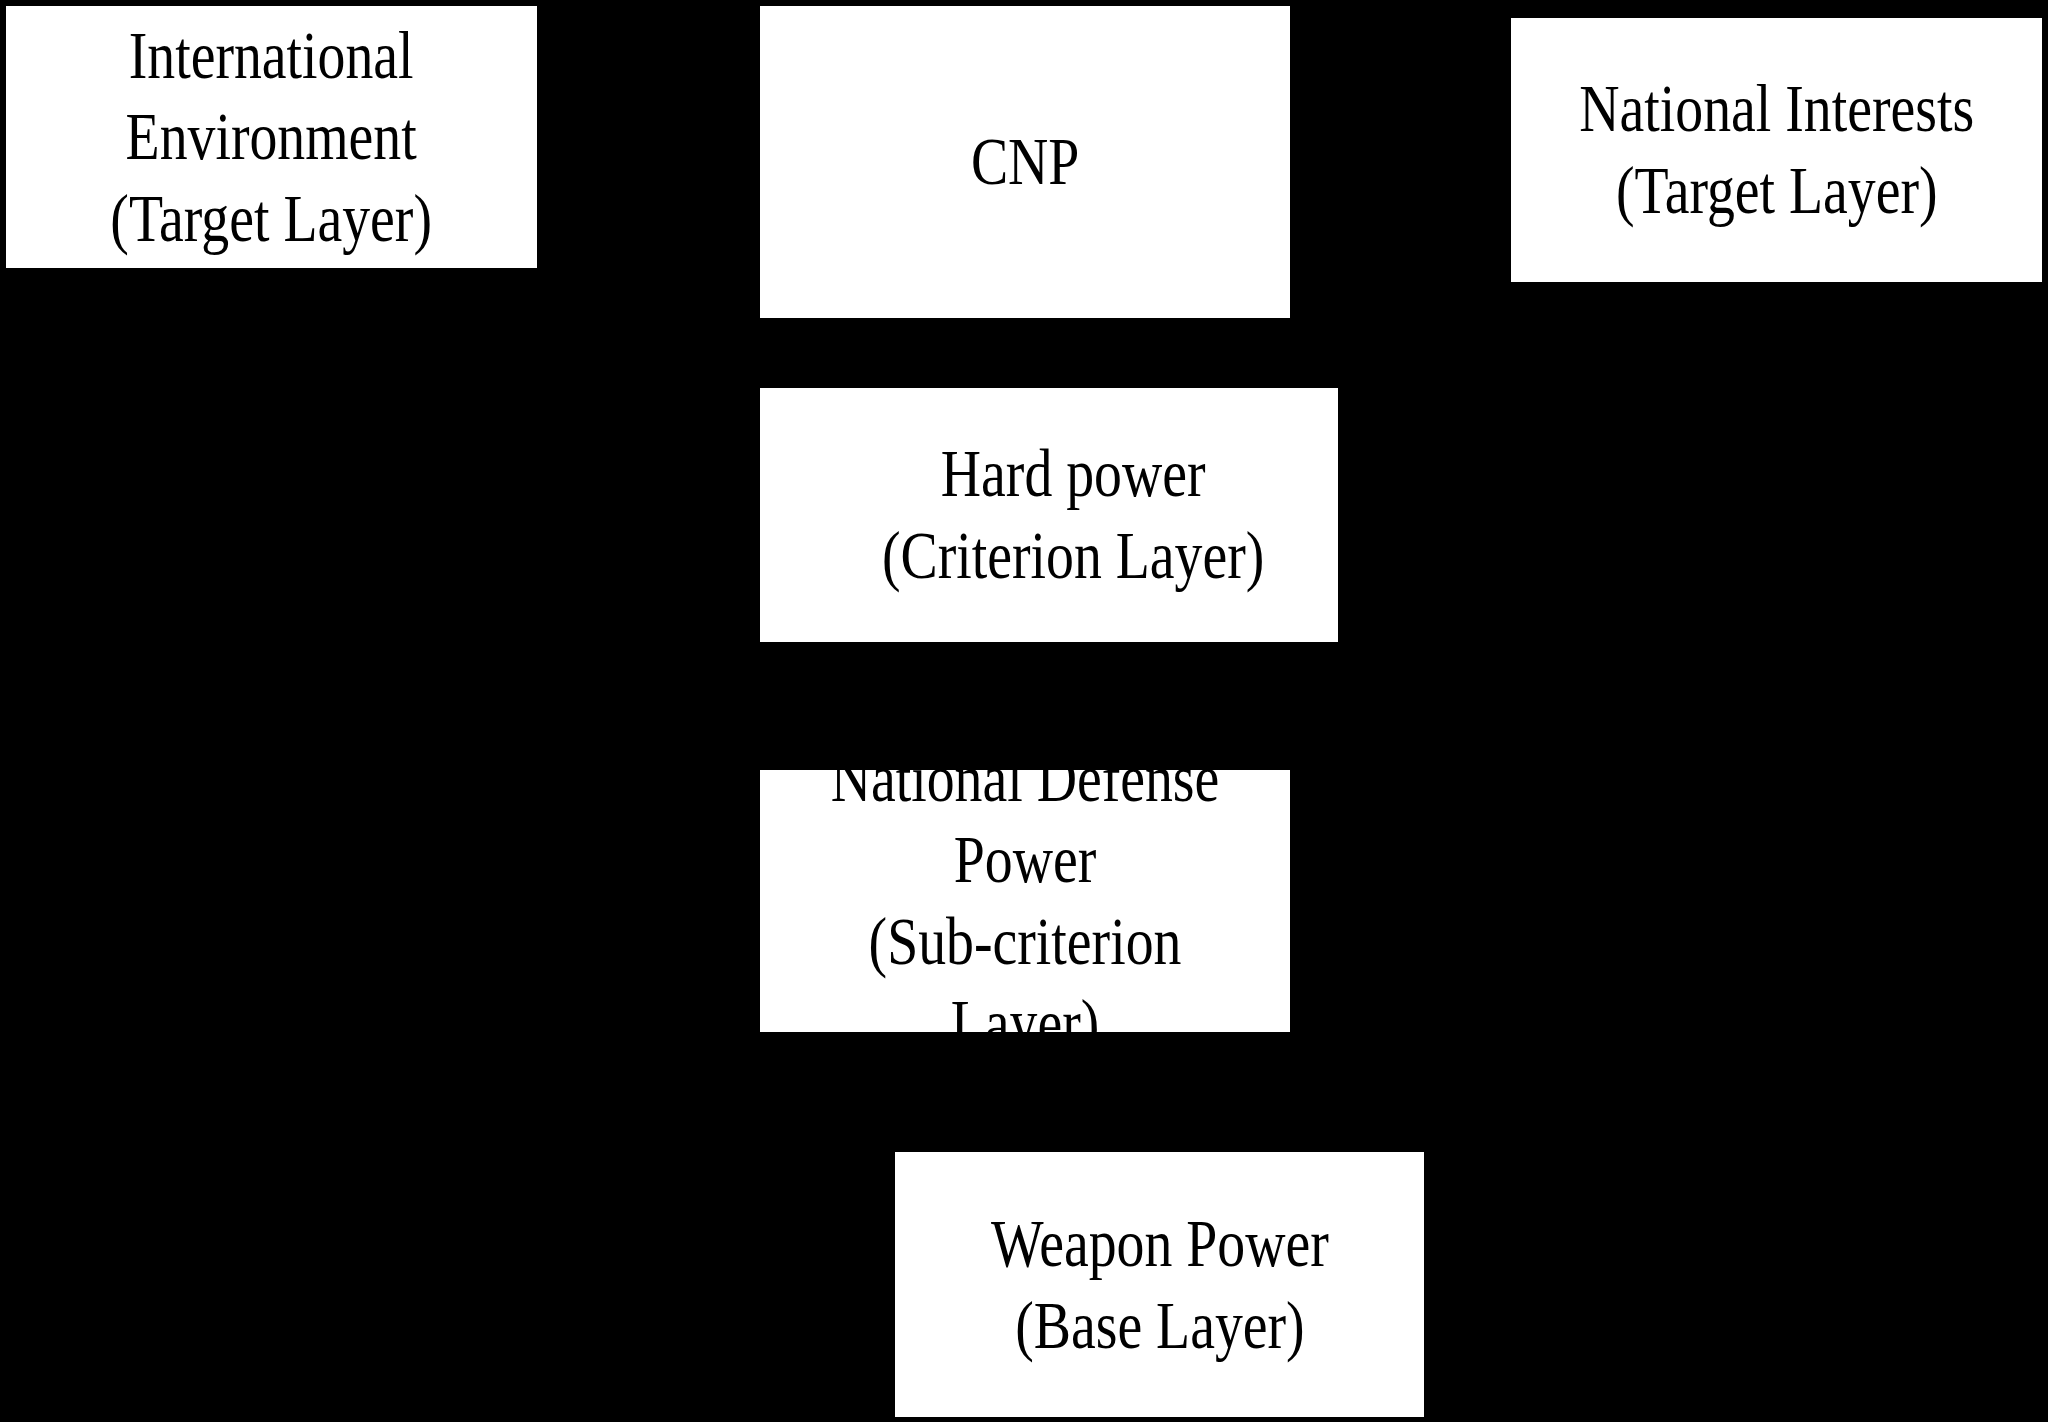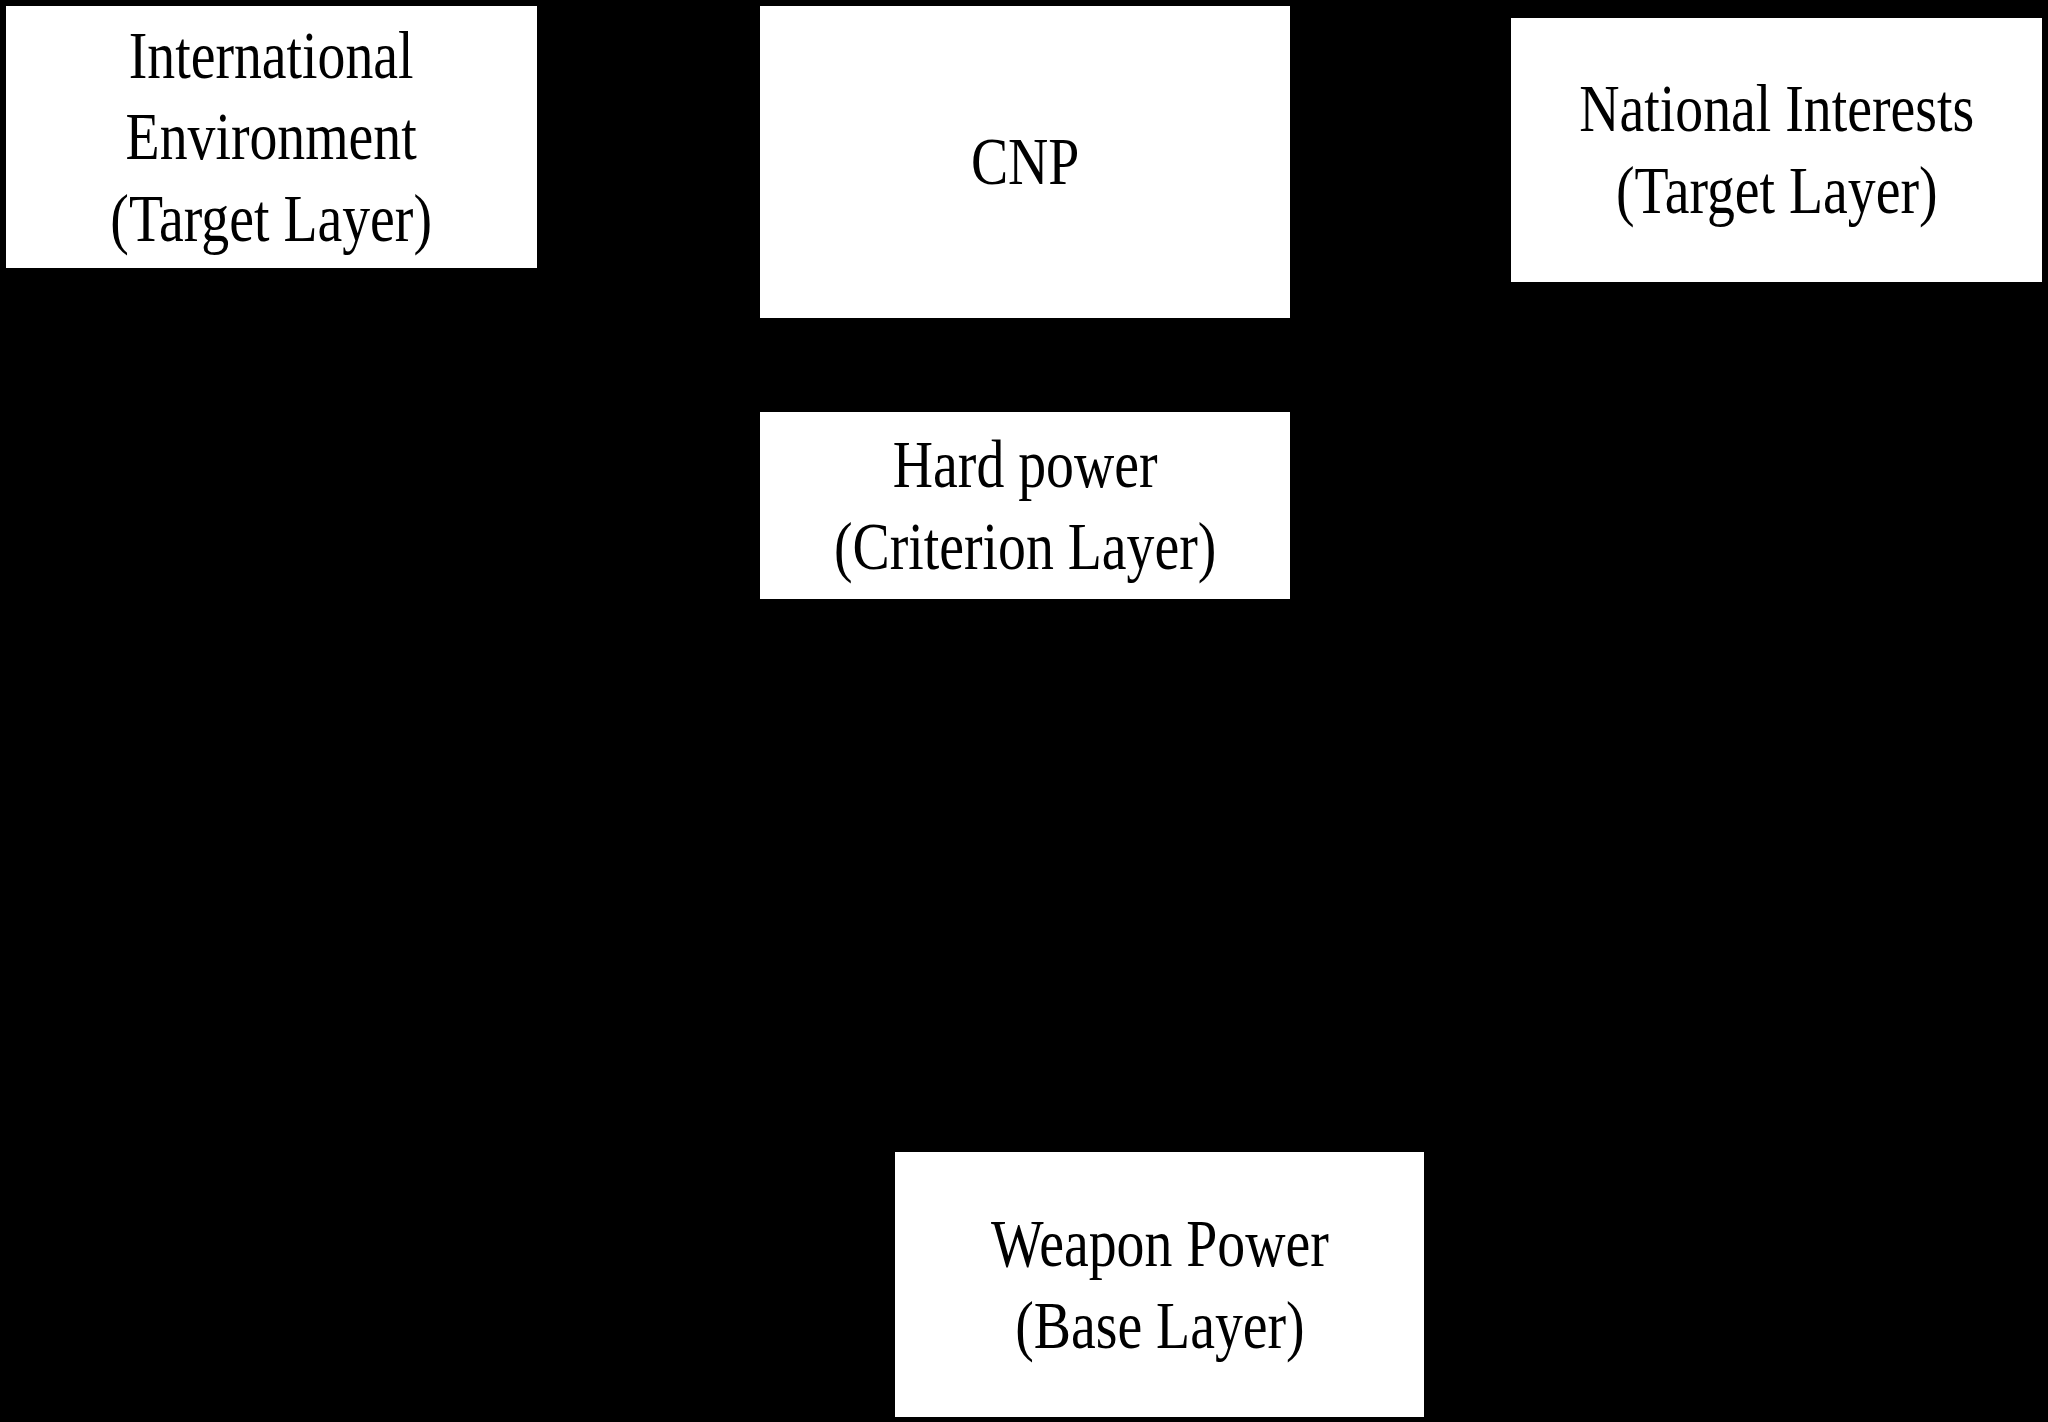--- a/index.html
+++ b/index.html
@@ -31,21 +31,21 @@
     line-height: 1.2;
     font-weight: 400;
     
     transform: scaleX(0.82);
     transform-origin: center center;
   }
   
   .pos-international-environment { left: 6px;    top: 6px;    width: 531px; height: 262px; }
   .pos-cnp                       { left: 760px;  top: 6px;    width: 530px; height: 312px; }
   .pos-national-interests        { left: 1511px; top: 18px;    width: 531px; height: 264px; }
-  .pos-hard-power                { left: 760px;  top: 412px;  width: 530px; height: 187px; }
+  .pos-hard-power                { left: 760px;  top: 388px;  width: 530px; height: 254px; padding-left: 48px; }
   .pos-national-defense-power    { left: 760px;  top: 770px;  width: 530px; height: 262px; }
   .pos-weapon-power              { left: 895px;  top: 1152px; width: 529px; height: 265px; }
 </style>
 </head>
 <body>
 
 <div class="canvas">
 
   <div class="node pos-international-environment">
     <span class="label">International
@@ -60,19 +60,24 @@
   <div class="node pos-national-interests">
     <span class="label">National Interests
 (Target Layer)</span>
   </div>
 
   <div class="node pos-hard-power">
     <span class="label">Hard power
 (Criterion Layer)</span>
   </div>
 
+  <div class="node pos-national-defense-power">
+    <span class="label">National Defense
+Power
+(Sub-criterion Layer)</span>
+  </div>
 
   <div class="node pos-weapon-power">
     <span class="label">Weapon Power
 (Base Layer)</span>
   </div>
 
 </div>
 
 </body></html>

